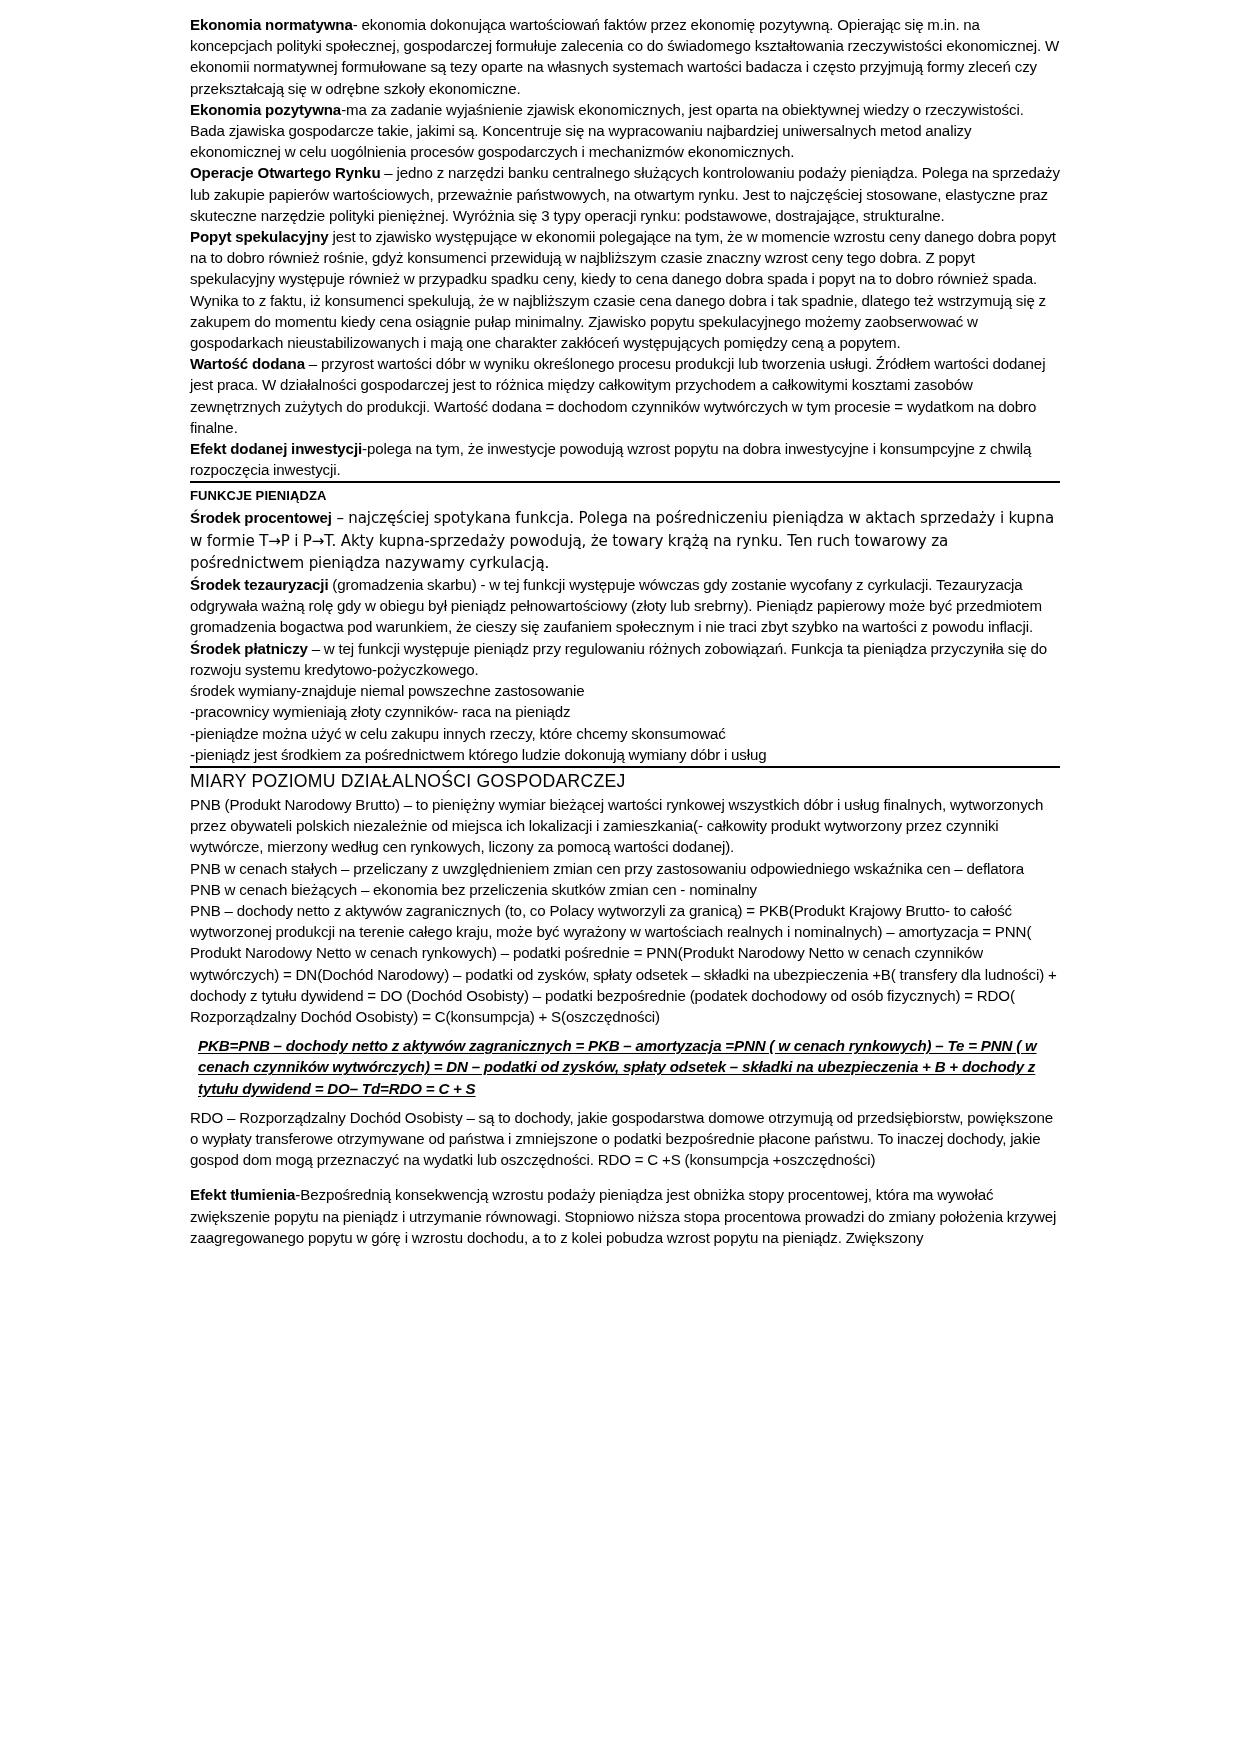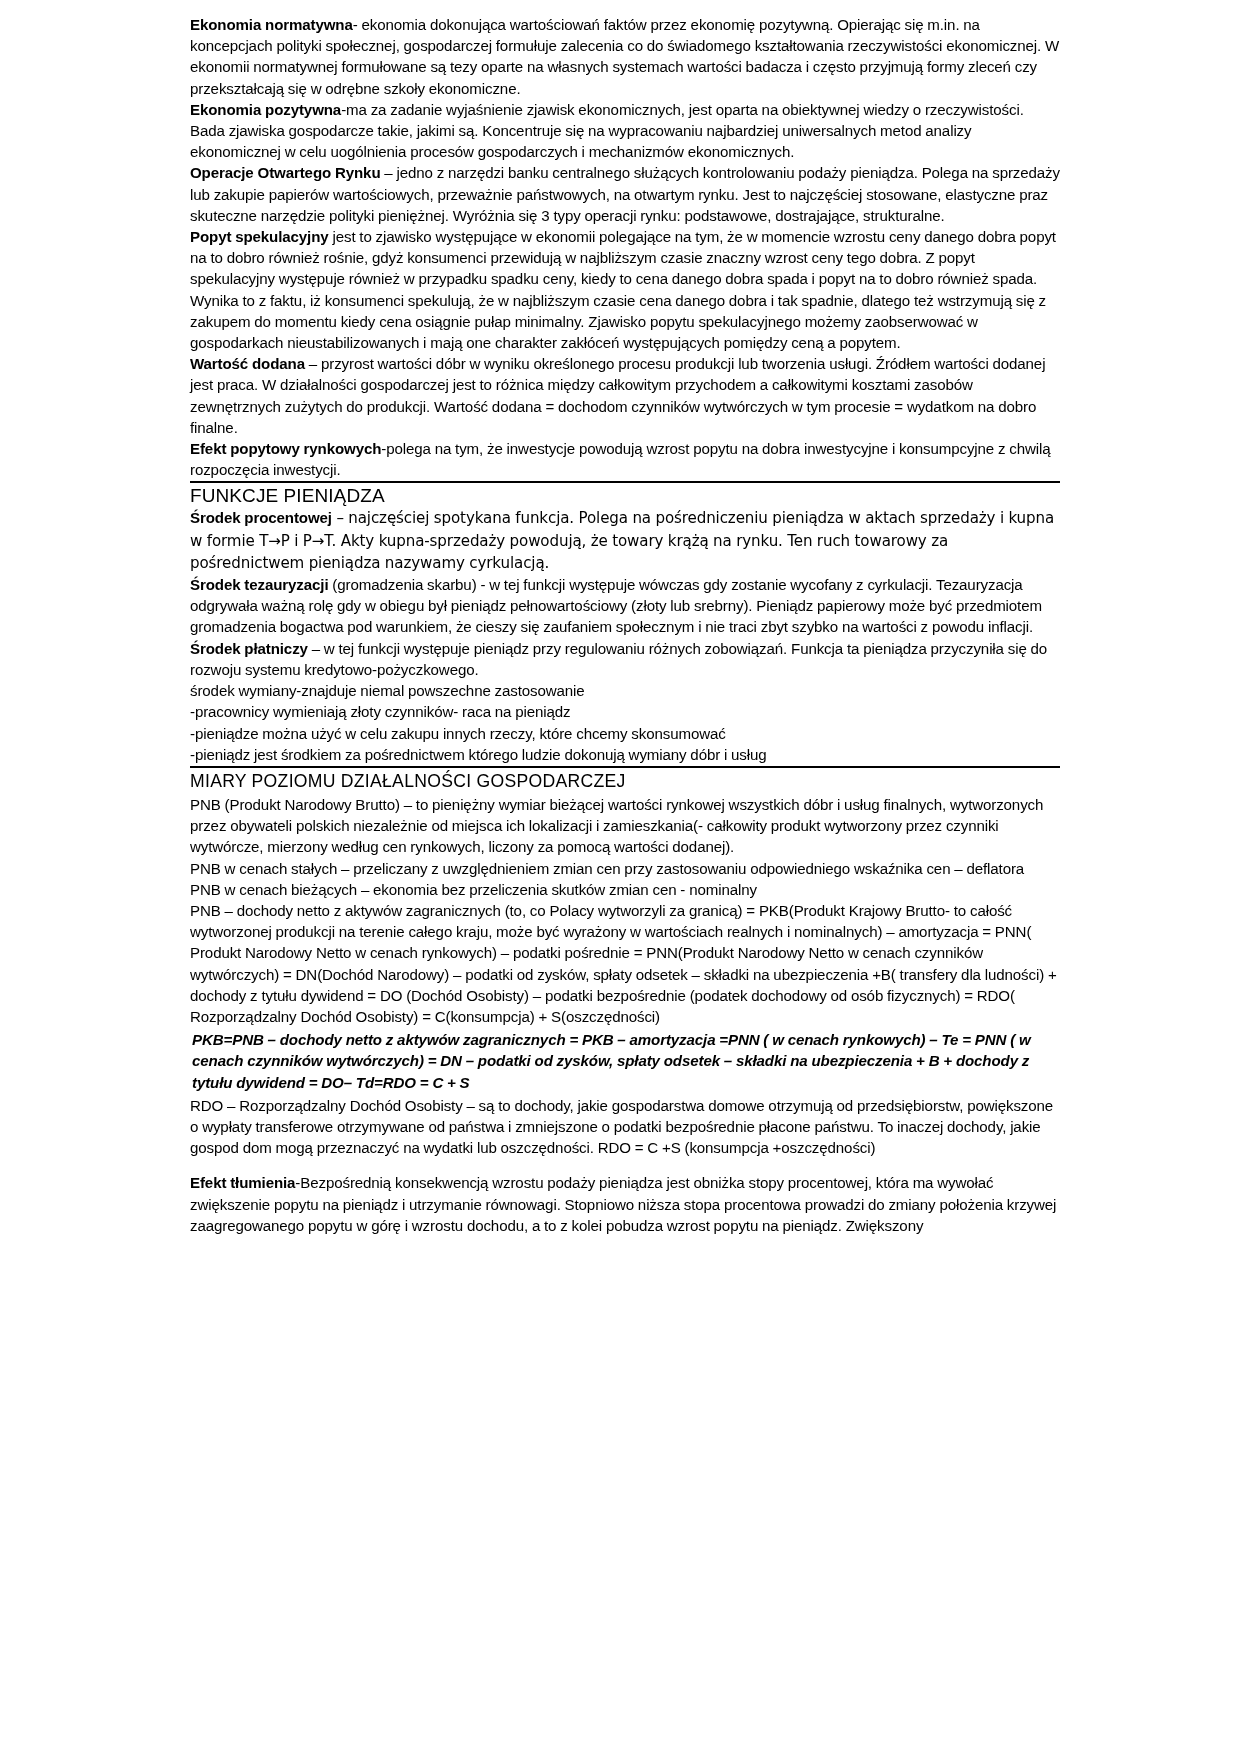--- a/index.html
+++ b/index.html
@@ -42,36 +42,37 @@
     border: 0;
     border-top: 2.4px solid #000;
     margin: 1px 0 0 0;
     padding: 0;
     height: 0;
     width: 100%;
   }
   .section-head {
     margin: 0;
     padding: 1px 0 0 0;
-    font-size: 19px;
+    font-size: 13px;
     line-height: 23px;
-    font-weight: 400;
+    font-weight: 700;
     letter-spacing: 0.1px;
   }
   .section-head.wide {
     font-size: 17.6px;
     letter-spacing: 0.3px;
     font-weight: 400;
     line-height: 25px;
   }
   .formula {
-    margin: 2px;
+    margin: 8px;
     padding: 0;
     font-style: italic;
     font-weight: 700;
+    text-decoration: underline;
     text-underline-offset: 2px;
   }
   .u {
     text-underline-offset: 2px;
   }
   .spacer-md { height: 14px; }
   .arrow { font-family: "DejaVu Sans", sans-serif; }
 </style>
 </head>
 <body>
@@ -82,21 +83,21 @@
     <p class="para"><b>Ekonomia normatywna</b><span>- ekonomia dokonująca wartościowań faktów przez ekonomię pozytywną. Opierając się m.in. na koncepcjach polityki społecznej, gospodarczej formułuje zalecenia co do świadomego kształtowania rzeczywistości ekonomicznej. W ekonomii normatywnej formułowane są tezy oparte na własnych systemach wartości badacza i często przyjmują formy zleceń czy przekształcają się w odrębne szkoły ekonomiczne.</span></p>
 
     <p class="para"><b>Ekonomia pozytywna</b><span>-ma za zadanie wyjaśnienie zjawisk ekonomicznych, jest oparta na obiektywnej wiedzy o rzeczywistości. Bada zjawiska gospodarcze takie, jakimi są. Koncentruje się na wypracowaniu najbardziej uniwersalnych metod analizy ekonomicznej w celu uogólnienia procesów gospodarczych i mechanizmów ekonomicznych.</span></p>
 
     <p class="para"><b>Operacje Otwartego Rynku</b><span> – jedno z narzędzi banku centralnego służących kontrolowaniu podaży pieniądza. Polega na sprzedaży lub zakupie papierów wartościowych, przeważnie państwowych, na otwartym rynku. Jest to najczęściej stosowane, elastyczne praz skuteczne narzędzie polityki pieniężnej. Wyróżnia się 3 typy operacji rynku: podstawowe, dostrajające, strukturalne.</span></p>
 
     <p class="para"><b>Popyt spekulacyjny</b><span> jest to zjawisko występujące w ekonomii polegające na tym, że w momencie wzrostu ceny danego dobra popyt na to dobro również rośnie, gdyż konsumenci przewidują w najbliższym czasie znaczny wzrost ceny tego dobra. Z popyt spekulacyjny występuje również w przypadku spadku ceny, kiedy to cena danego dobra spada i popyt na to dobro również spada. Wynika to z faktu, iż konsumenci spekulują, że w najbliższym czasie cena danego dobra i tak spadnie, dlatego też wstrzymują się z zakupem do momentu kiedy cena osiągnie pułap minimalny. Zjawisko popytu spekulacyjnego możemy zaobserwować w gospodarkach nieustabilizowanych i mają one charakter zakłóceń występujących pomiędzy ceną a popytem.</span></p>
 
     <p class="para"><b>Wartość dodana</b><span> – przyrost wartości dóbr w wyniku określonego procesu produkcji lub tworzenia usługi. Źródłem wartości dodanej jest praca. W działalności gospodarczej jest to różnica między całkowitym przychodem a całkowitymi kosztami zasobów zewnętrznych zużytych do produkcji. Wartość dodana = dochodom czynników wytwórczych w tym procesie = wydatkom na dobro finalne.</span></p>
 
-    <p class="para"><b>Efekt popytowy rynkowych</b><span>-polega na tym, że inwestycje powodują wzrost popytu na dobra inwestycyjne i konsumpcyjne z chwilą rozpoczęcia inwestycji.</span></p>
+    <p class="para"><b>Efekt dodanej inwestycji</b><span>-polega na tym, że inwestycje powodują wzrost popytu na dobra inwestycyjne i konsumpcyjne z chwilą rozpoczęcia inwestycji.</span></p>
 
     <hr class="rule">
 
     <p class="section-head">FUNKCJE PIENIĄDZA</p>
 
 
     <p class="para"><b>Środek procentowej</b><span class="arrow"> – najczęściej spotykana funkcja. Polega na pośredniczeniu pieniądza w aktach sprzedaży i kupna w formie T→P i P→T. Akty kupna-sprzedaży powodują, że towary krążą na rynku. Ten ruch towarowy za pośrednictwem pieniądza nazywamy cyrkulacją.</span></p>
 
     <p class="para"><b>Środek tezauryzacji</b><span> (gromadzenia skarbu) -  w tej funkcji występuje wówczas gdy zostanie wycofany z  cyrkulacji. Tezauryzacja odgrywała ważną rolę gdy w obiegu był pieniądz pełnowartościowy (złoty lub srebrny). Pieniądz papierowy może być przedmiotem gromadzenia bogactwa pod warunkiem, że cieszy się zaufaniem społecznym i nie traci zbyt szybko na wartości z powodu inflacji.</span></p>
 

